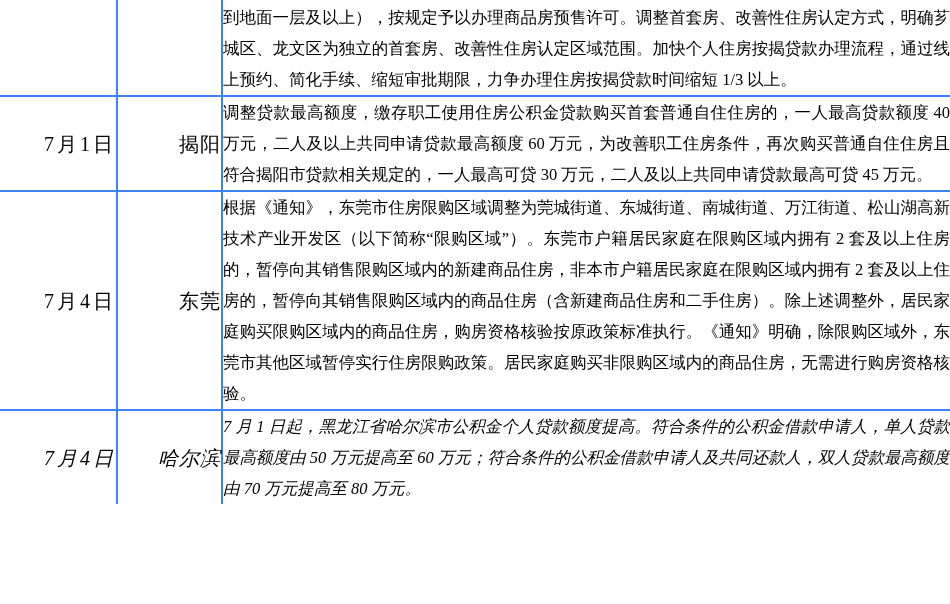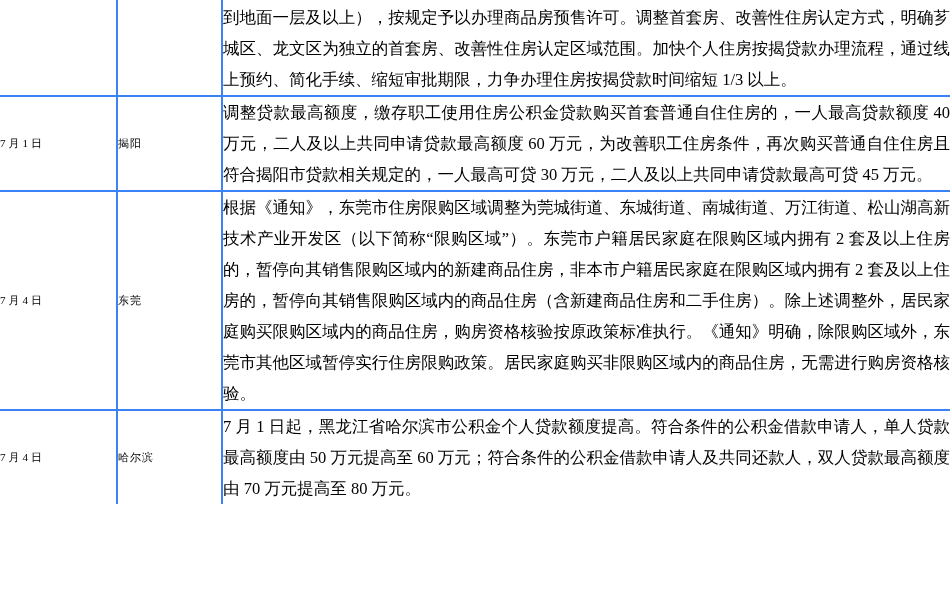--- a/index.html
+++ b/index.html
@@ -30,28 +30,29 @@
     border: 2px solid #3b82f6;
     vertical-align: middle;
     padding: 0;
   }
   
   table.policy-table tr:first-child td {
     border-top: none;
   }
   table.policy-table tr:last-child td {
     border-bottom: none;
+    font-style: italic;
   }
   col.c-date { width: 117px; }
   col.c-city { width: 105px; }
   col.c-body { width: 728px; }
 
   .cell-date, .cell-city {
-    text-align: left;
-    font-size: 11px;
+    text-align: right;
+    font-size: 20px;
     letter-spacing: 1px;
     line-height: 1.5;
     color: #000;
     padding: 4px 2px;
   }
   .cell-date {
     letter-spacing: 3px;
   }
   .cell-body {
     font-size: 16.5px;

